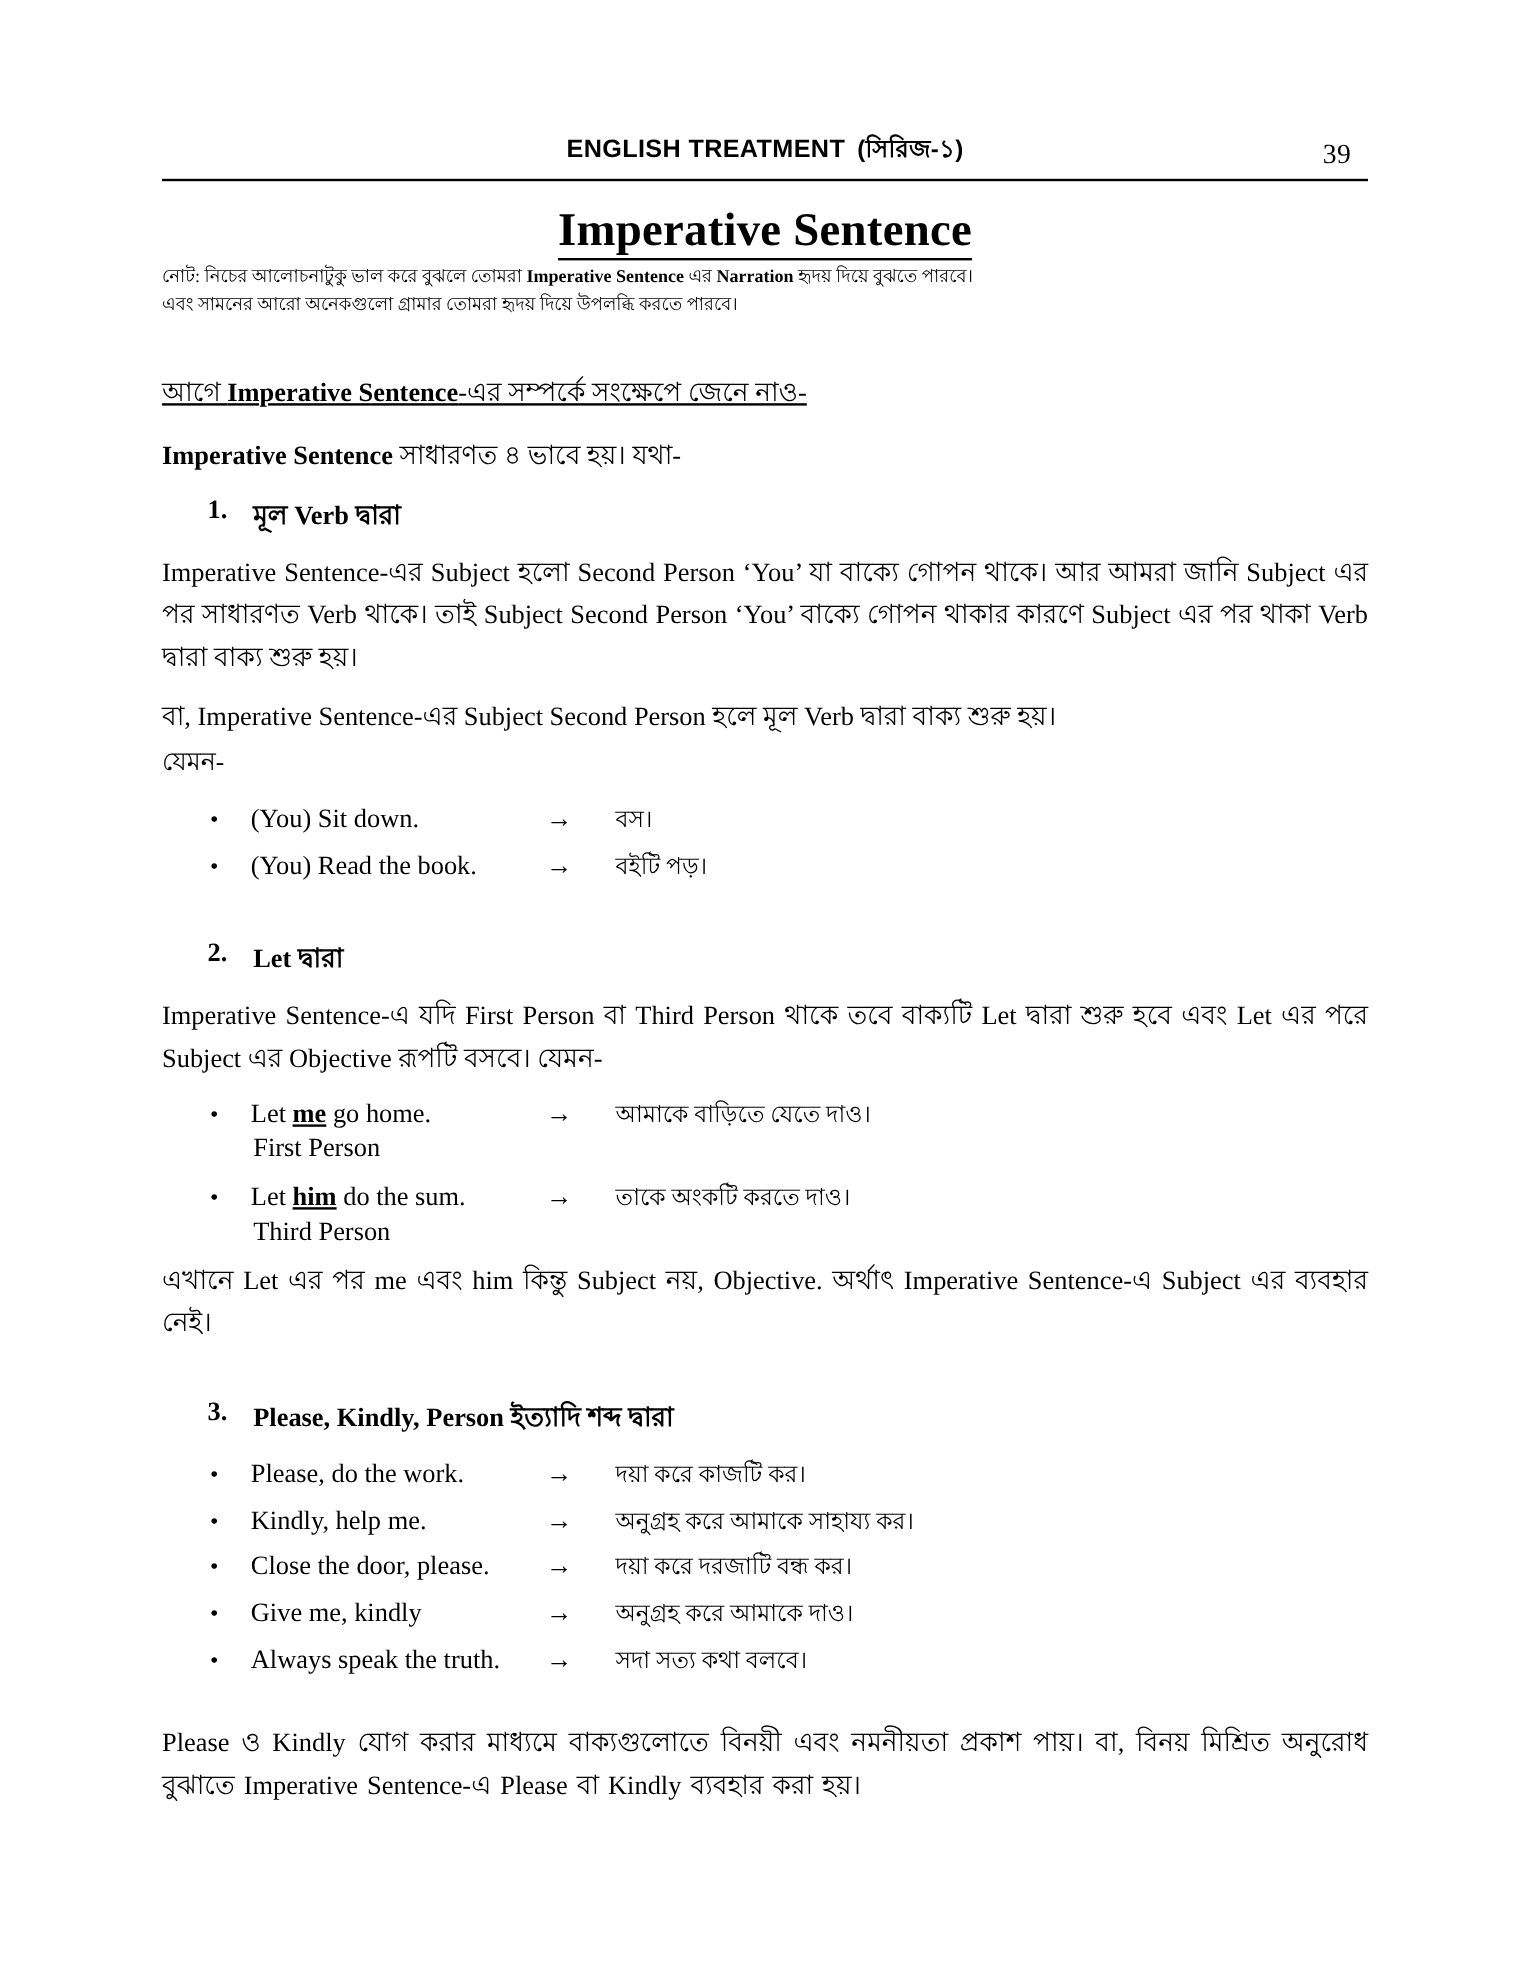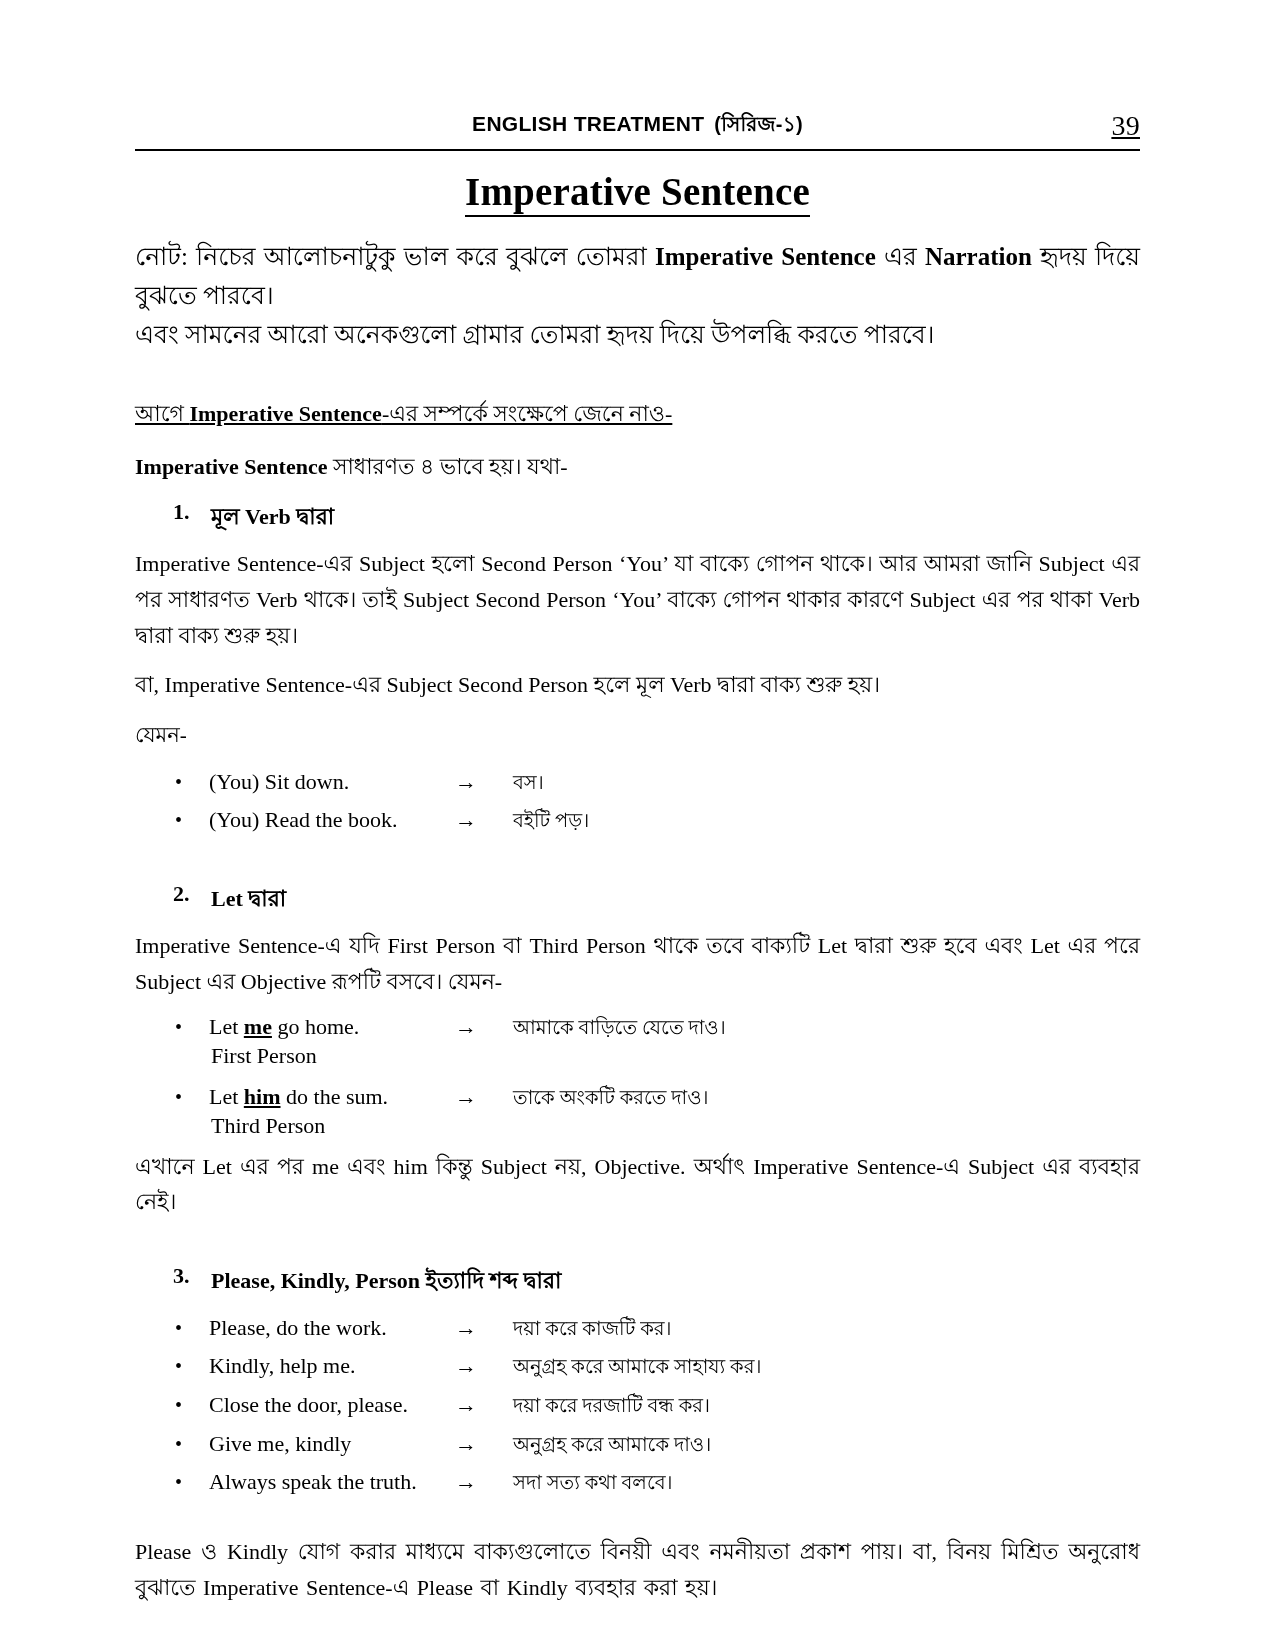--- a/index.html
+++ b/index.html
@@ -30,47 +30,46 @@
     position: relative;
     font-family: "Liberation Sans", sans-serif;
     font-weight: bold;
     font-size: 21px;
     letter-spacing: 0.3px;
   }
   .header-title { white-space: nowrap; }
   .header-series { margin-left: 10px; font-size: 20px; margin-top: 17px; }
   .header-page {
     position: absolute;
-    right: 0;
+    right: 14px;
     bottom: 0;
     font-family: "Liberation Serif", serif;
     font-weight: normal;
-    font-size: 28px;
-    text-decoration: underline;
+    font-size: 23px;
   }
   .header-rule {
     border-bottom: 2px solid #000;
     margin-top: 7px;
   }
   
   h1.doc-title {
     text-align: center;
     font-family: "Liberation Serif", serif;
     font-size: 39px;
     font-weight: bold;
     margin: 18px 0 4px 0;
     letter-spacing: 0.2px;
   }
   h1.doc-title span {
     border-bottom: 2px solid #000;
     padding-bottom: 2px;
   }
   .note {
-    margin-top: 24px;
-    font-size: 25px;
+    margin-top: 6px;
+    font-size: 15px;
     line-height: 1.55;
     text-align: justify;
   }
   .b { font-weight: bold; }
   .u { text-decoration: underline; }
   .sec-head {
     margin-top: 42px;
     font-size: 22px;
     text-decoration: underline;
   }
@@ -86,21 +85,21 @@
     display: flex;
   }
   .num-item .num { width: 38px; }
   .para {
     margin-top: 10px;
     font-size: 22px;
     line-height: 1.62;
     text-align: justify;
   }
   .para.tight { margin-top: 14px; }
-  .small-line { margin-top: 16px; font-size: 21px; }
+  .small-line { margin-top: 4px; font-size: 21px; }
   
   ul.bullets {
     list-style: none;
     margin: 10px 0 0 0;
     padding: 0;
   }
   ul.bullets li {
     display: flex;
     align-items: baseline;
     font-size: 22px;

